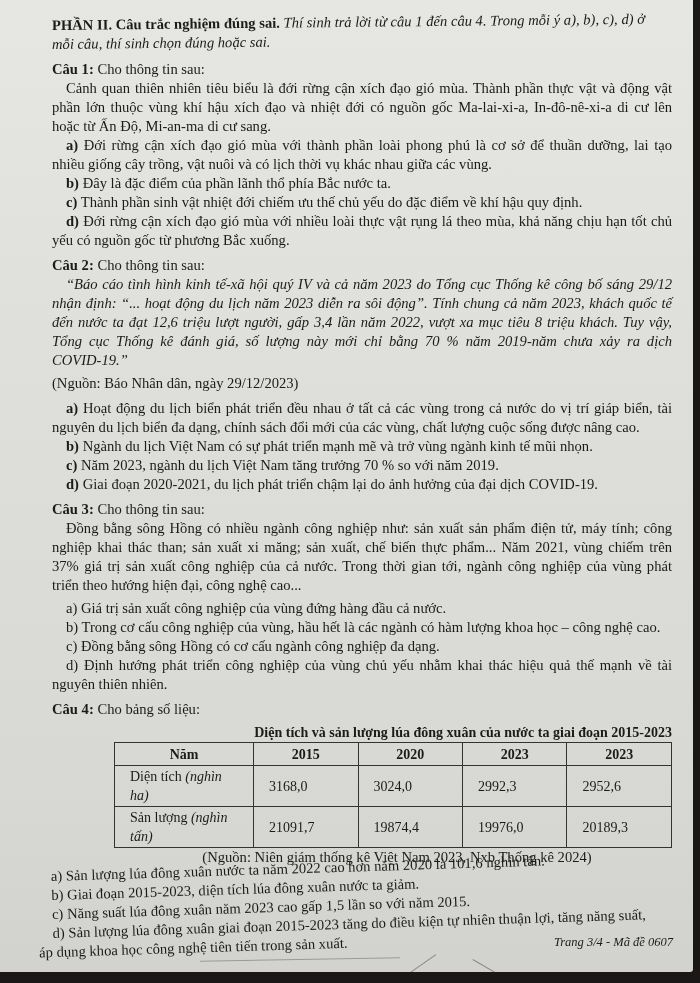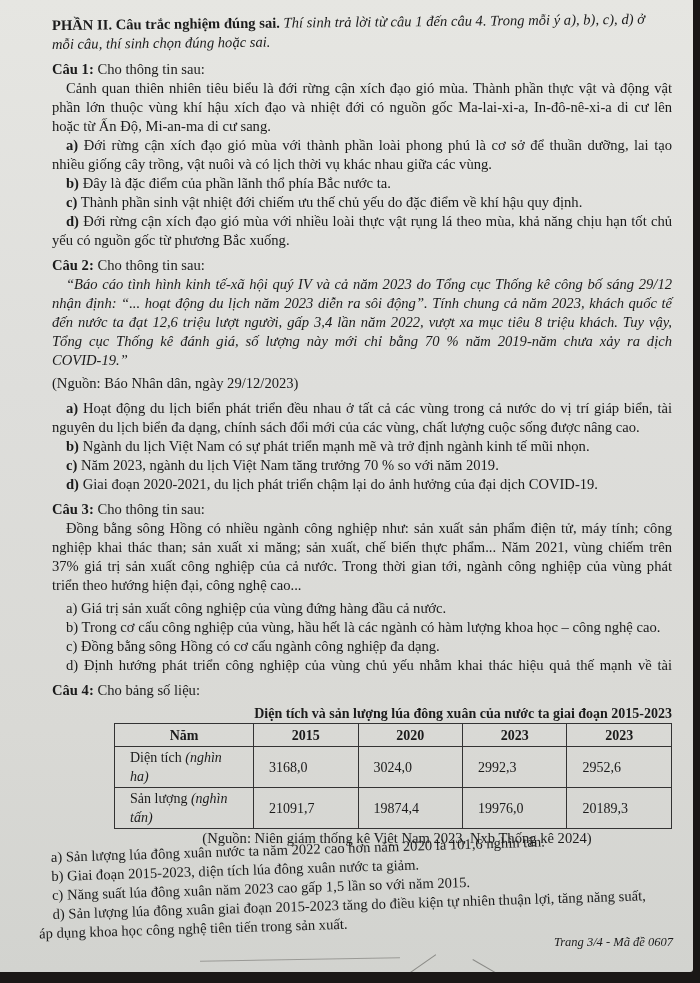--- a/index.html
+++ b/index.html
@@ -68,36 +68,37 @@
     </div>
     <div class="just indent i">“Báo cáo tình hình kinh tế-xã hội quý IV và cả năm 2023 do Tổng cục Thống kê công bố sáng 29/12</div>
     <div class="just i">nhận định: “... hoạt động du lịch năm 2023 diễn ra sôi động”. Tính chung cả năm 2023, khách quốc tế</div>
     <div class="just i">đến nước ta đạt 12,6 triệu lượt người, gấp 3,4 lần năm 2022, vượt xa mục tiêu 8 triệu khách. Tuy vậy,</div>
     <div class="just i">Tổng cục Thống kê đánh giá, số lượng này mới chỉ bằng 70 % năm 2019-năm chưa xảy ra dịch</div>
     <div class="line i">COVID-19.”</div>
     <div class="source">(Nguồn: Báo Nhân dân, ngày 29/12/2023)</div>
 
     <div class="just indent"><span class="b">a)</span> <span>Hoạt động du lịch biển phát triển đều nhau ở tất cả các vùng trong cả nước do vị trí giáp biển, tài</span></div>
     <div class="line">nguyên du lịch biển đa dạng, chính sách đổi mới của các vùng, chất lượng cuộc sống được nâng cao.</div>
-    <div class="line indent"><span class="b">b)</span> <span>Ngành du lịch Việt Nam có sự phát triển mạnh mẽ và trở định ngành kinh tế mũi nhọn.</span></div>
+    <div class="line indent"><span class="b">b)</span> <span>Ngành du lịch Việt Nam có sự phát triển mạnh mẽ và trở vùng ngành kinh tế mũi nhọn.</span></div>
     <div class="line indent"><span class="b">c)</span> <span>Năm 2023, ngành du lịch Việt Nam tăng trưởng 70 % so với năm 2019.</span></div>
     <div class="line indent"><span class="b">d)</span> <span>Giai đoạn 2020-2021, du lịch phát triển chậm lại do ảnh hưởng của đại dịch COVID-19.</span></div>
 
     <div class="q-head line">
       <span class="b">Câu 3:</span><span> Cho thông tin sau:</span>
     </div>
     <div class="just indent">Đồng bằng sông Hồng có nhiều ngành công nghiệp như: sản xuất sản phẩm điện tử, máy tính; công</div>
     <div class="just">nghiệp khai thác than; sản xuất xi măng; sản xuất, chế biến thực phẩm... Năm 2021, vùng chiếm trên</div>
     <div class="just">37% giá trị sản xuất công nghiệp của cả nước. Trong thời gian tới, ngành công nghiệp của vùng phát</div>
     <div class="line">triển theo hướng hiện đại, công nghệ cao...</div>
 
     <div class="line indent" style="margin-top:4px"><span>a)</span> <span>Giá trị sản xuất công nghiệp của vùng đứng hàng đầu cả nước.</span></div>
     <div class="line indent"><span>b)</span> <span>Trong cơ cấu công nghiệp của vùng, hầu hết là các ngành có hàm lượng khoa học – công nghệ cao.</span></div>
     <div class="line indent"><span>c)</span> <span>Đồng bằng sông Hồng có cơ cấu ngành công nghiệp đa dạng.</span></div>
     <div class="just indent"><span>d)</span> <span>Định hướng phát triển công nghiệp của vùng chủ yếu nhằm khai thác hiệu quả thế mạnh về tài</span></div>
+    <div class="line">nguyên thiên nhiên.</div>
 
     <div class="q-head line">
       <span class="b">Câu 4:</span><span> Cho bảng số liệu:</span>
     </div>
     <div class="table-title">Diện tích và sản lượng lúa đông xuân của nước ta giai đoạn 2015-2023</div>
     <table class="data">
       <tbody>
           <tr>
         <th>Năm</th>
         <th>2015</th>

